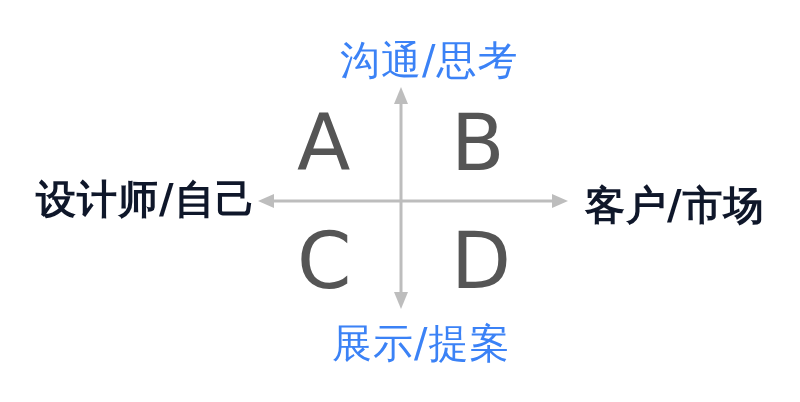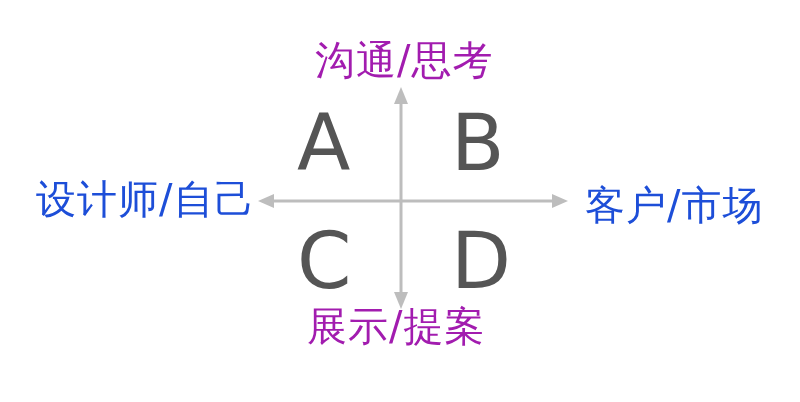--- a/index.html
+++ b/index.html
@@ -1,39 +1,39 @@
 <!DOCTYPE html>
 <html><head>
   <meta charset="utf-8">
   <style>
     html, body { margin: 0; padding: 0; background: #ffffff; }
     body { width: 800px; height: 402px; position: relative; overflow: hidden; font-family: "DejaVu Sans", sans-serif; }
     .axes { position: absolute; left: 0; top: 0; width: 800px; height: 402px; }
     .label { position: absolute; white-space: nowrap; font-size: 40px; line-height: 1; letter-spacing: 1px; }
-    .label.blue { color: #a21caf; }
-    .label.red { color: #1d4ed8; }
+    .label.blue { color: #3b82f6; margin-left: 25px; }
+    .label.red { color: #0f172a; font-weight: bold; }
     .quad { position: absolute; font-size: 78px; line-height: 1; color: #555555; font-family: "DejaVu Sans", sans-serif; }
   </style>
 </head>
 <body>
 
 <svg class="axes" width="800" height="402" viewBox="0 0 800 402">
   <g>
     <line x1="270" y1="201" x2="556" y2="201" stroke="#bdbdbd" stroke-width="3"></line>
     <polygon points="258,201 274,194 274,208" fill="#bdbdbd"></polygon>
     <polygon points="568,201 552,194 552,208" fill="#bdbdbd"></polygon>
   </g>
   <g>
     <line x1="401" y1="100" x2="401" y2="296" stroke="#bdbdbd" stroke-width="3"></line>
     <polygon points="401,87 394,104 408,104" fill="#bdbdbd"></polygon>
     <polygon points="401,309 394,292 408,292" fill="#bdbdbd"></polygon>
   </g>
 </svg>
 
 <div class="label blue" style="left:315px; top:40px;">沟通/思考</div>
-<div class="label blue" style="left:307px; top:306px;">展示/提案</div>
+<div class="label blue" style="left:307px; top:323px;">展示/提案</div>
 <div class="label red" style="left:36px; top:179px;">设计师/自己</div>
 <div class="label red" style="left:585px; top:185px;">客户/市场</div>
 
 <div class="quad" style="left:297px; top:104px;">A</div>
 <div class="quad" style="left:451px; top:104px;">B</div>
 <div class="quad" style="left:297px; top:222px;">C</div>
 <div class="quad" style="left:451px; top:222px;">D</div>
 
 </body></html>

